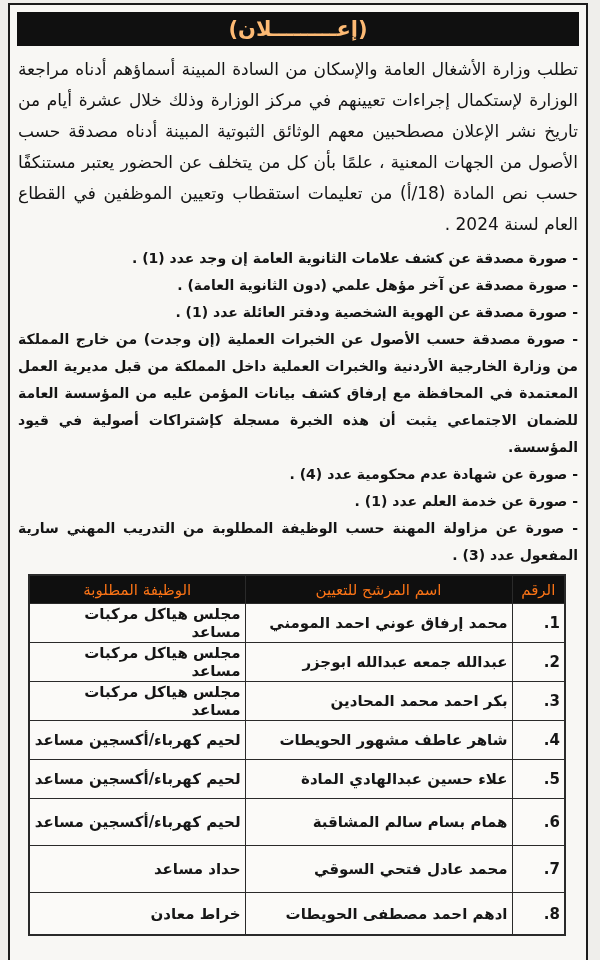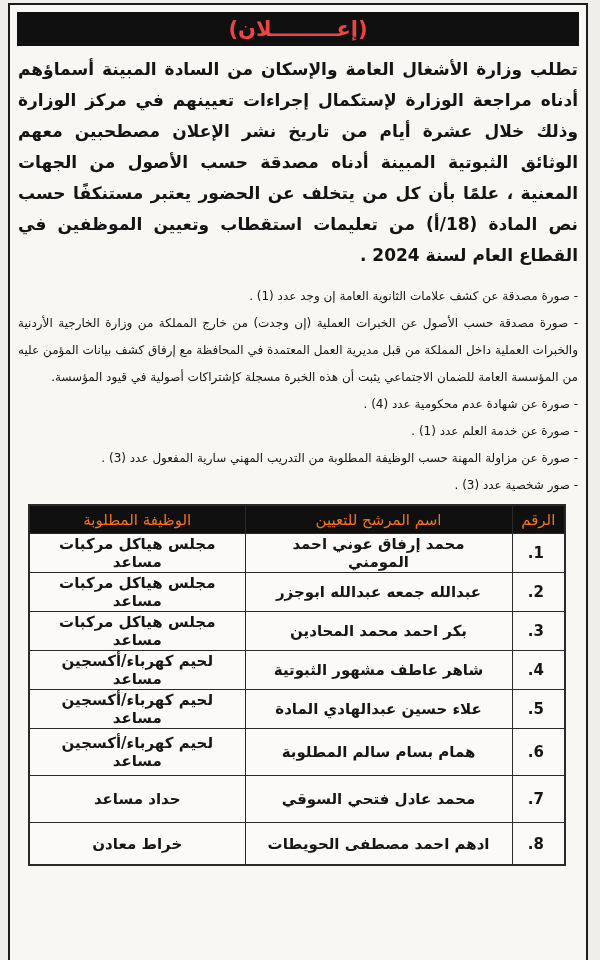--- a/index.html
+++ b/index.html
@@ -22,38 +22,38 @@
     background: #f8f7f4;
     box-sizing: border-box;
     padding: 6px 6px 0 6px;
     direction: rtl;
   }
   .title-bar {
     background: #101010;
     height: 34px;
     line-height: 34px;
     text-align: center;
-    color: #ef4444;
+    color: #fdba74;
     font-weight: bold;
     font-size: 21px;
     margin: 1px 1px 0 1px;
   }
   .intro {
     direction: rtl;
     text-align: justify;
-    font-weight: bold;
+    font-weight: normal;
     font-size: 17px;
     line-height: 31px;
     margin: 8px 2px 0 2px;
   }
   .reqs {
     direction: rtl;
-    margin: 12px 2px 0 2px;
-    font-weight: normal;
-    font-size: 12px;
+    margin: 5px 2px 0 2px;
+    font-weight: bold;
+    font-size: 14px;
     line-height: 27px;
   }
   .req-item {
     text-align: justify;
   }
   .cand-table {
     border-collapse: collapse;
     margin: 5px 14px 0 auto;
     width: 538px;
     table-layout: fixed;
@@ -67,25 +67,24 @@
   }
   .cand-table th {
     background: #0f0f0f;
     color: #f97316;
     font-weight: normal;
     font-size: 15px;
     height: 27px;
     padding: 0 4px;
   }
   .cand-table td {
-    text-align: center;
     vertical-align: middle;
     font-weight: bold;
     font-size: 15px;
-    padding: 0 20px;
+    padding: 0 4px;
     color: #161616;
   }
   .col-num  { width: 52px; }
   .col-name { width: 262px; }
   .col-pos  { width: 212px; }
   tr.r-sm td { height: 38px; }
   tr.r-md td { height: 41px; }
   tr.r-lg td { height: 46px; }
 </style>
 </head>
@@ -94,25 +93,26 @@
 <div class="page-frame">
 
   <div class="title-bar">
     <span>(إعـــــــــلان)</span>
   </div>
 
   <p class="intro">تطلب وزارة الأشغال العامة والإسكان من السادة المبينة أسماؤهم أدناه مراجعة الوزارة لإستكمال إجراءات تعيينهم في مركز الوزارة وذلك خلال عشرة أيام من تاريخ نشر الإعلان مصطحبين معهم الوثائق الثبوتية المبينة أدناه مصدقة حسب الأصول من الجهات المعنية ، علمًا بأن كل من يتخلف عن الحضور يعتبر مستنكفًا حسب نص المادة (18/أ) من تعليمات استقطاب وتعيين الموظفين في القطاع العام لسنة 2024 .</p>
 
   <div class="reqs">
     <div class="req-item">- صورة مصدقة عن كشف علامات الثانوية العامة إن وجد عدد (1) .</div>
+    <div class="req-item">- صورة مصدقة عن آخر مؤهل علمي (دون الثانوية العامة) .</div>
+    <div class="req-item">- صورة مصدقة عن الهوية الشخصية ودفتر العائلة عدد (1) .</div>
     <div class="req-item">- صورة مصدقة حسب الأصول عن الخبرات العملية (إن وجدت) من خارج المملكة من وزارة الخارجية الأردنية والخبرات العملية داخل المملكة من قبل مديرية العمل المعتمدة في المحافظة مع إرفاق كشف بيانات المؤمن عليه من المؤسسة العامة للضمان الاجتماعي يثبت أن هذه الخبرة مسجلة كإشتراكات أصولية في قيود المؤسسة.</div>
     <div class="req-item">- صورة عن شهادة عدم محكومية عدد (4) .</div>
     <div class="req-item">- صورة عن خدمة العلم عدد (1) .</div>
     <div class="req-item">- صورة عن مزاولة المهنة حسب الوظيفة المطلوبة من التدريب المهني سارية المفعول عدد (3) .</div>
-    <div class="req-item">- صور شخصية عدد (3) .</div>
   </div>
 
   <table class="cand-table" dir="rtl">
     <colgroup>
       <col class="col-num">
       <col class="col-name">
       <col class="col-pos">
     </colgroup>
     <thead>
       <tr>
@@ -132,31 +132,31 @@
         <td>عبدالله جمعه عبدالله ابوجزر</td>
         <td>مجلس هياكل مركبات مساعد</td>
       </tr>
       <tr class="r-sm">
         <td>3.</td>
         <td>بكر احمد محمد المحادين</td>
         <td>مجلس هياكل مركبات مساعد</td>
       </tr>
       <tr class="r-sm">
         <td>4.</td>
-        <td>شاهر عاطف مشهور الثبوتية</td>
+        <td>شاهر عاطف مشهور الحويطات</td>
         <td>لحيم كهرباء/أكسجين مساعد</td>
       </tr>
       <tr class="r-sm">
         <td>5.</td>
         <td>علاء حسين عبدالهادي المادة</td>
         <td>لحيم كهرباء/أكسجين مساعد</td>
       </tr>
       <tr class="r-lg">
         <td>6.</td>
-        <td>همام بسام سالم المطلوبة</td>
+        <td>همام بسام سالم المشاقبة</td>
         <td>لحيم كهرباء/أكسجين مساعد</td>
       </tr>
       <tr class="r-lg">
         <td>7.</td>
         <td>محمد عادل فتحي السوقي</td>
         <td>حداد مساعد</td>
       </tr>
       <tr class="r-md">
         <td>8.</td>
         <td>ادهم احمد مصطفى الحويطات</td>

